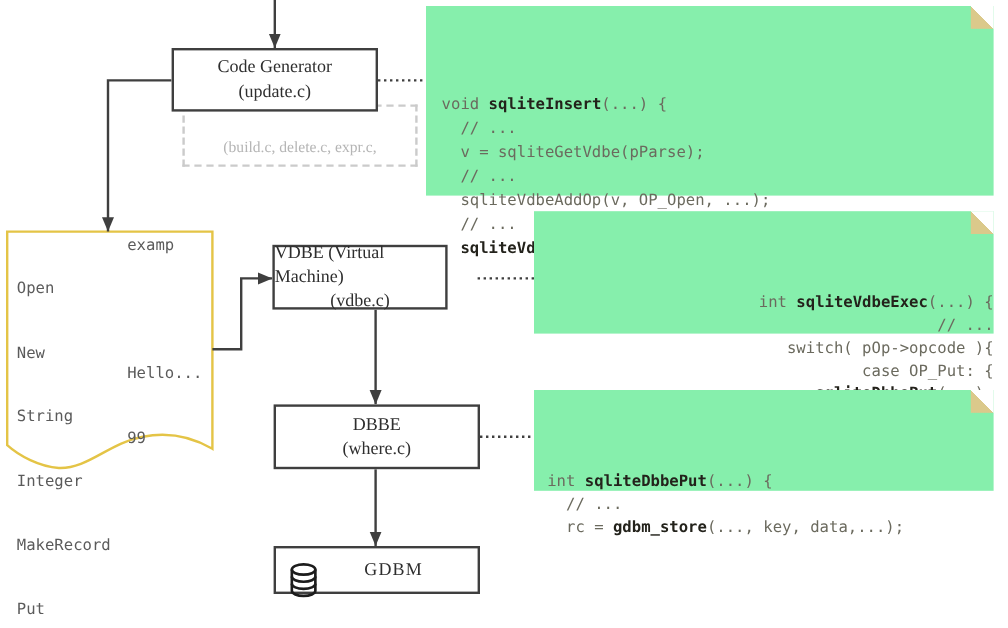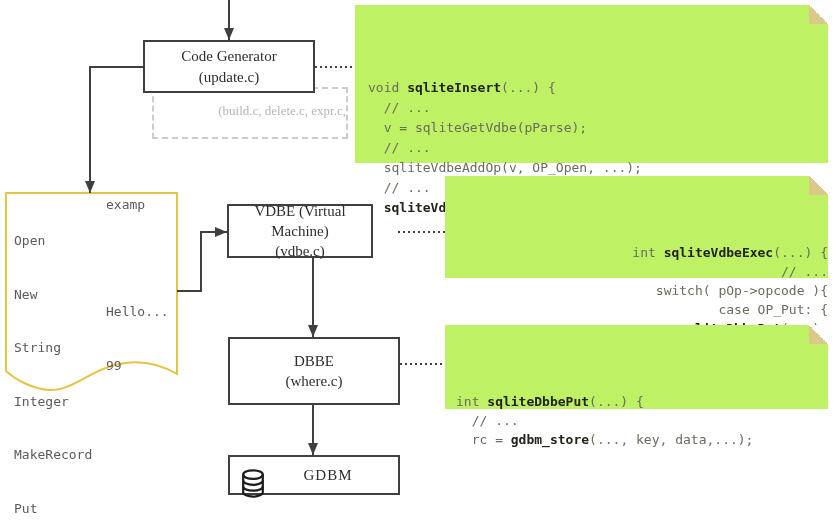--- a/index.html
+++ b/index.html
@@ -2,34 +2,34 @@
 <html><head>
 <meta charset="utf-8">
 <style>
   html,body{margin:0;padding:0;background:#ffffff;}
   .canvas{position:relative;width:840px;height:523px;background:#ffffff;overflow:hidden;
           font-family:"Liberation Serif", serif;}
   .wires{position:absolute;left:0;top:0;z-index:1;}
 
   .box{position:absolute;box-sizing:border-box;background:#ffffff;border:2px solid #3F3F3F;
        display:flex;flex-direction:column;align-items:center;justify-content:center;
-       text-align:center;font:15px/1.35 "Liberation Serif", serif;color:#2E2E2E;z-index:3;}
+       text-align:left;font:15px/1.35 "Liberation Serif", serif;color:#2E2E2E;z-index:3;}
   .box-codegen{left:143px;top:40px;width:172px;height:53px;}
   .box-vdbe{left:227px;top:204px;width:146px;height:54px;}
-  .box-dbbe{left:228px;top:337px;width:172px;height:68px;}
+  .box-dbbe{left:228px;top:337px;width:172px;height:54px;}
   .box-gdbm{left:228px;top:455px;width:172px;height:40px;flex-direction:row;gap:0;}
   .box-gdbm .dbicon{position:absolute;left:10px;top:12px;}
   .box-gdbm .gdbm-label{margin-left:28px;letter-spacing:1px;}
 
   .dashedbox{position:absolute;left:152px;top:87px;width:196px;height:52px;box-sizing:border-box;
-             border:2px dashed #CBCBCB;z-index:2;display:flex;
+             border:2px dashed #CBCBCB;z-index:2;display:flex;flex-direction:column;
              align-items:center;justify-content:flex-end;padding-bottom:4px;
              font:13px/20px "Liberation Serif", serif;color:#B5B5B5;text-align:center;}
 
-  .note{position:absolute;box-sizing:border-box;background:#bef264;z-index:2;
+  .note{position:absolute;box-sizing:border-box;background:#86efac;z-index:2;
         font-family:"DejaVu Sans Mono", monospace;color:#6B6A5E;white-space:pre;}
   .note .b{font-weight:bold;color:#23221B;}
   .note-insert{left:355px;top:5px;width:473px;height:158px;padding:13px 0 0 13px;
                font-size:13px;line-height:20px;}
   .note-vdbeexec{left:445px;top:176px;width:383px;height:102px;padding:10px 0 0 11px;
                font-size:13px;line-height:19px;text-align:right;}
   .note-dbbeput{left:445px;top:325px;width:383px;height:84px;padding:10px 0 0 11px;
                font-size:13px;line-height:19px;}
   .fold{position:absolute;top:0;right:0;width:19px;height:19px;
         background:linear-gradient(to bottom left,#ffffff 50%,#DBC98B 50%);}

